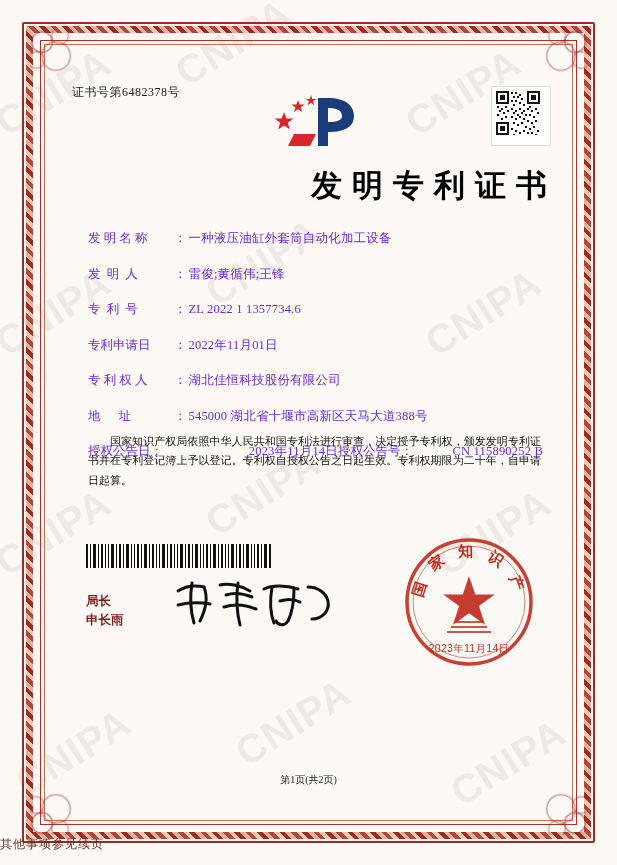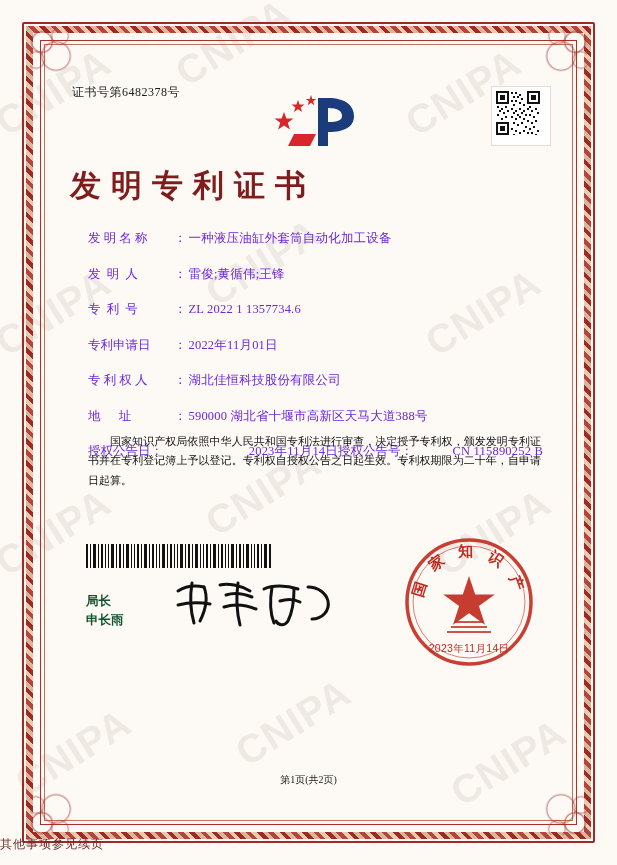--- a/index.html
+++ b/index.html
@@ -109,25 +109,25 @@
     top: 30px;
     transform: translateX(-50%);
     width: 110px;
     height: 62px;
   }
 
   .title {
     position: absolute;
     left: 0; right: 0;
     top: 105px;
-    text-align: left;
+    text-align: right;
     font-size: 31px;
     font-weight: bold;
     letter-spacing: 10px;
-    color: #7f1d1d;
+    color: #000000;
     font-family: "Liberation Serif", "DejaVu Serif", serif;
     text-indent: 10px;
   }
 
   .fields {
     position: absolute;
     left: 28px;
     right: 14px;
     top: 170px;
   }
@@ -185,21 +185,21 @@
     width: 185px;
     height: 24px;
   }
 
   .sign-block {
     position: absolute;
     left: 26px;
     top: 532px;
     font-size: 12.5px;
     line-height: 1.55;
-    color: #14532d;
+    color: #7f1d1d;
     font-weight: bold;
   }
   .signature {
     position: absolute;
     left: 108px;
     top: 515px;
     width: 170px;
     height: 56px;
   }
 
@@ -394,21 +394,21 @@
 
       <div class="field-row">
         <span class="field-label sp0">专 利 权 人</span>
         <span class="field-colon">：</span>
         <span class="field-value">湖北佳恒科技股份有限公司</span>
       </div>
 
       <div class="field-row">
         <span class="field-label sp5">地 址</span>
         <span class="field-colon">：</span>
-        <span class="field-value">590000 湖北省十堰市高新区天马大道388号</span>
+        <span class="field-value">545000 湖北省十堰市高新区天马大道388号</span>
       </div>
 
       <div class="field-row split">
         <div class="half half-left">
           <span class="field-label sp0">授权公告日</span>
           <span class="field-colon">：</span>
           <span class="field-value">2023年11月14日</span>
         </div>
         <div class="half">
           <span class="field-label sp0">授权公告号</span>

